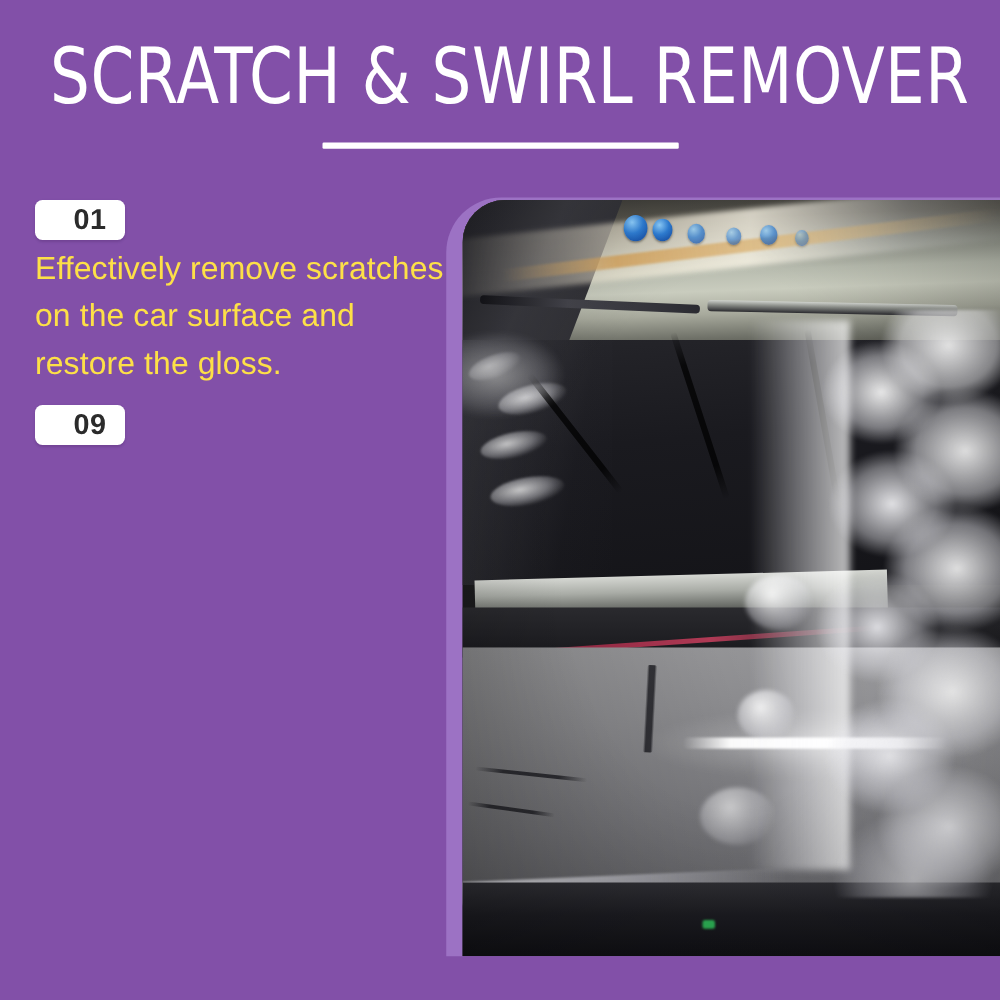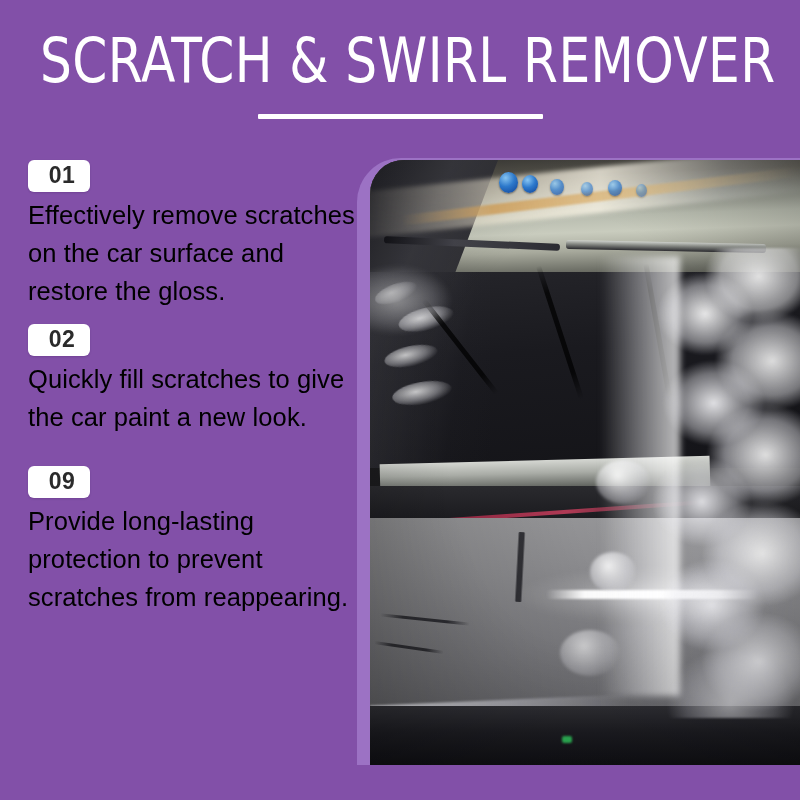--- a/index.html
+++ b/index.html
@@ -68,34 +68,34 @@
     position: relative;
     margin-bottom: 12px;
   }
   .feature:nth-child(1) { margin-bottom: 14px; }
   .feature:nth-child(2) { margin-bottom: 30px; }
   .feature:nth-child(3) { margin-bottom: 14px; }
 
   .badge {
     display: inline-block;
     min-width: 40px;
-    padding: 3px 8px 4px 14px;
+    padding: 3px 8px 4px 24px;
     background: #ffffff;
     color: #2b2b2b;
     font-size: 23px;
     line-height: 25px;
     font-weight: 700;
     border-radius: 6px;
     letter-spacing: 0.5px;
     text-align: center;
     box-shadow: 0 1px 2px rgba(40, 10, 60, 0.18);
   }
   .feature-text {
     margin-top: 4px;
-    color: #000000;
+    color: #fde047;
     font-size: 25.5px;
     line-height: 38px;
     font-weight: 400;
     letter-spacing: 0.1px;
     max-width: 330px;
   }
 
   
   .photo-frame {
     position: absolute;
@@ -304,29 +304,24 @@
     <div class="title-rule"></div>
   </div>
 
   <div class="features">
 
     <div class="feature">
       <div class="badge">01</div>
       <div class="feature-text">Effectively remove scratches on the car surface and restore the gloss.</div>
     </div>
 
-    <div class="feature">
-      <div class="badge">02</div>
-      <div class="feature-text">Quickly fill scratches to give the car paint a new look.</div>
-    </div>
 
 
     <div class="feature">
       <div class="badge">09</div>
-      <div class="feature-text">Provide long-lasting protection to prevent scratches from reappearing.</div>
     </div>
 
   </div>
 
   <div class="photo-frame">
     <div class="photo">
 
       <div class="ph-layer ph-glass"></div>
       <div class="ph-layer ph-pillar-left"></div>
       <div class="ph-layer ph-glass-streak"></div>

